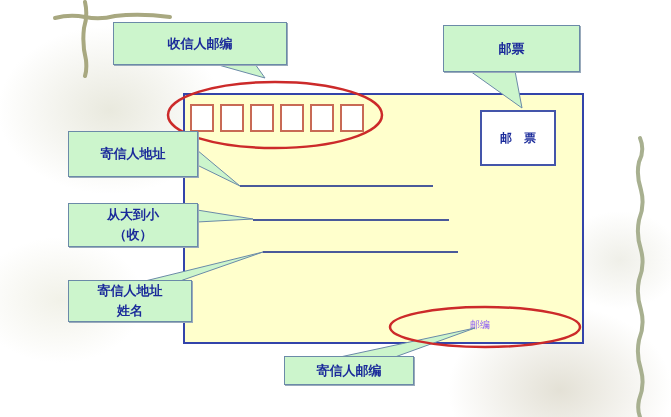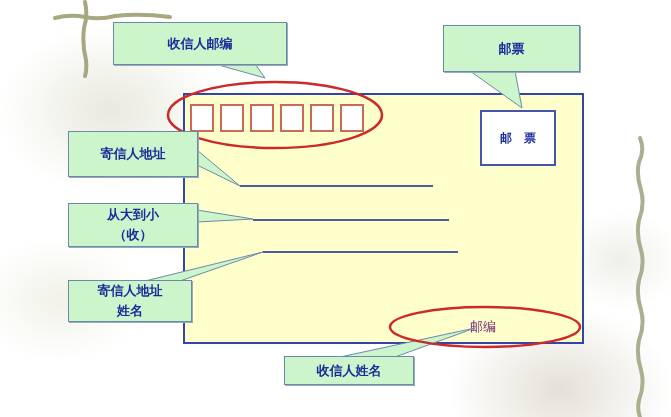--- a/index.html
+++ b/index.html
@@ -34,21 +34,21 @@
     .callout {
       position: absolute; background: #ccf5cc; border: 1px solid #6b8aa8;
       box-shadow: 1px 1px 0 #9ab; box-sizing: border-box;
       color: #1a2a9a; font-weight: bold; font-size: 13px;
       display: flex; flex-direction: column; align-items: center; justify-content: center;
       line-height: 20px; text-align: center;
     }
     .addr-line { position: absolute; height: 2px; background: #4a5a9a; }
     .zip-label {
       position: absolute; left: 470px; top: 318px;
-      color: #701a75; font-size: 13px;
+      color: #8b5cf6; font-size: 10px;
     }
     svg.overlay { position: absolute; left: 0; top: 0; }
   </style>
 </head>
 <body>
 
 <div class="bg-wash"></div>
 
 <svg class="overlay" width="671" height="417">
   <path d="M55 18 Q70 14 85 17 Q100 20 115 16 Q140 13 170 17" stroke="#a8a880" stroke-width="4" fill="none" stroke-linecap="round"></path>
@@ -105,14 +105,14 @@
 </div>
 <div class="callout" style="left:68px; top:203px; width:130px; height:44px">
   <span>从大到小</span>
   <span>（收）</span>
 </div>
 <div class="callout" style="left:68px; top:280px; width:124px; height:42px">
   <span>寄信人地址</span>
   <span>姓名</span>
 </div>
 <div class="callout" style="left:284px; top:356px; width:130px; height:29px">
-  <span>收信人姓名</span>
+  <span>寄信人邮编</span>
 </div>
 
 </body></html>

